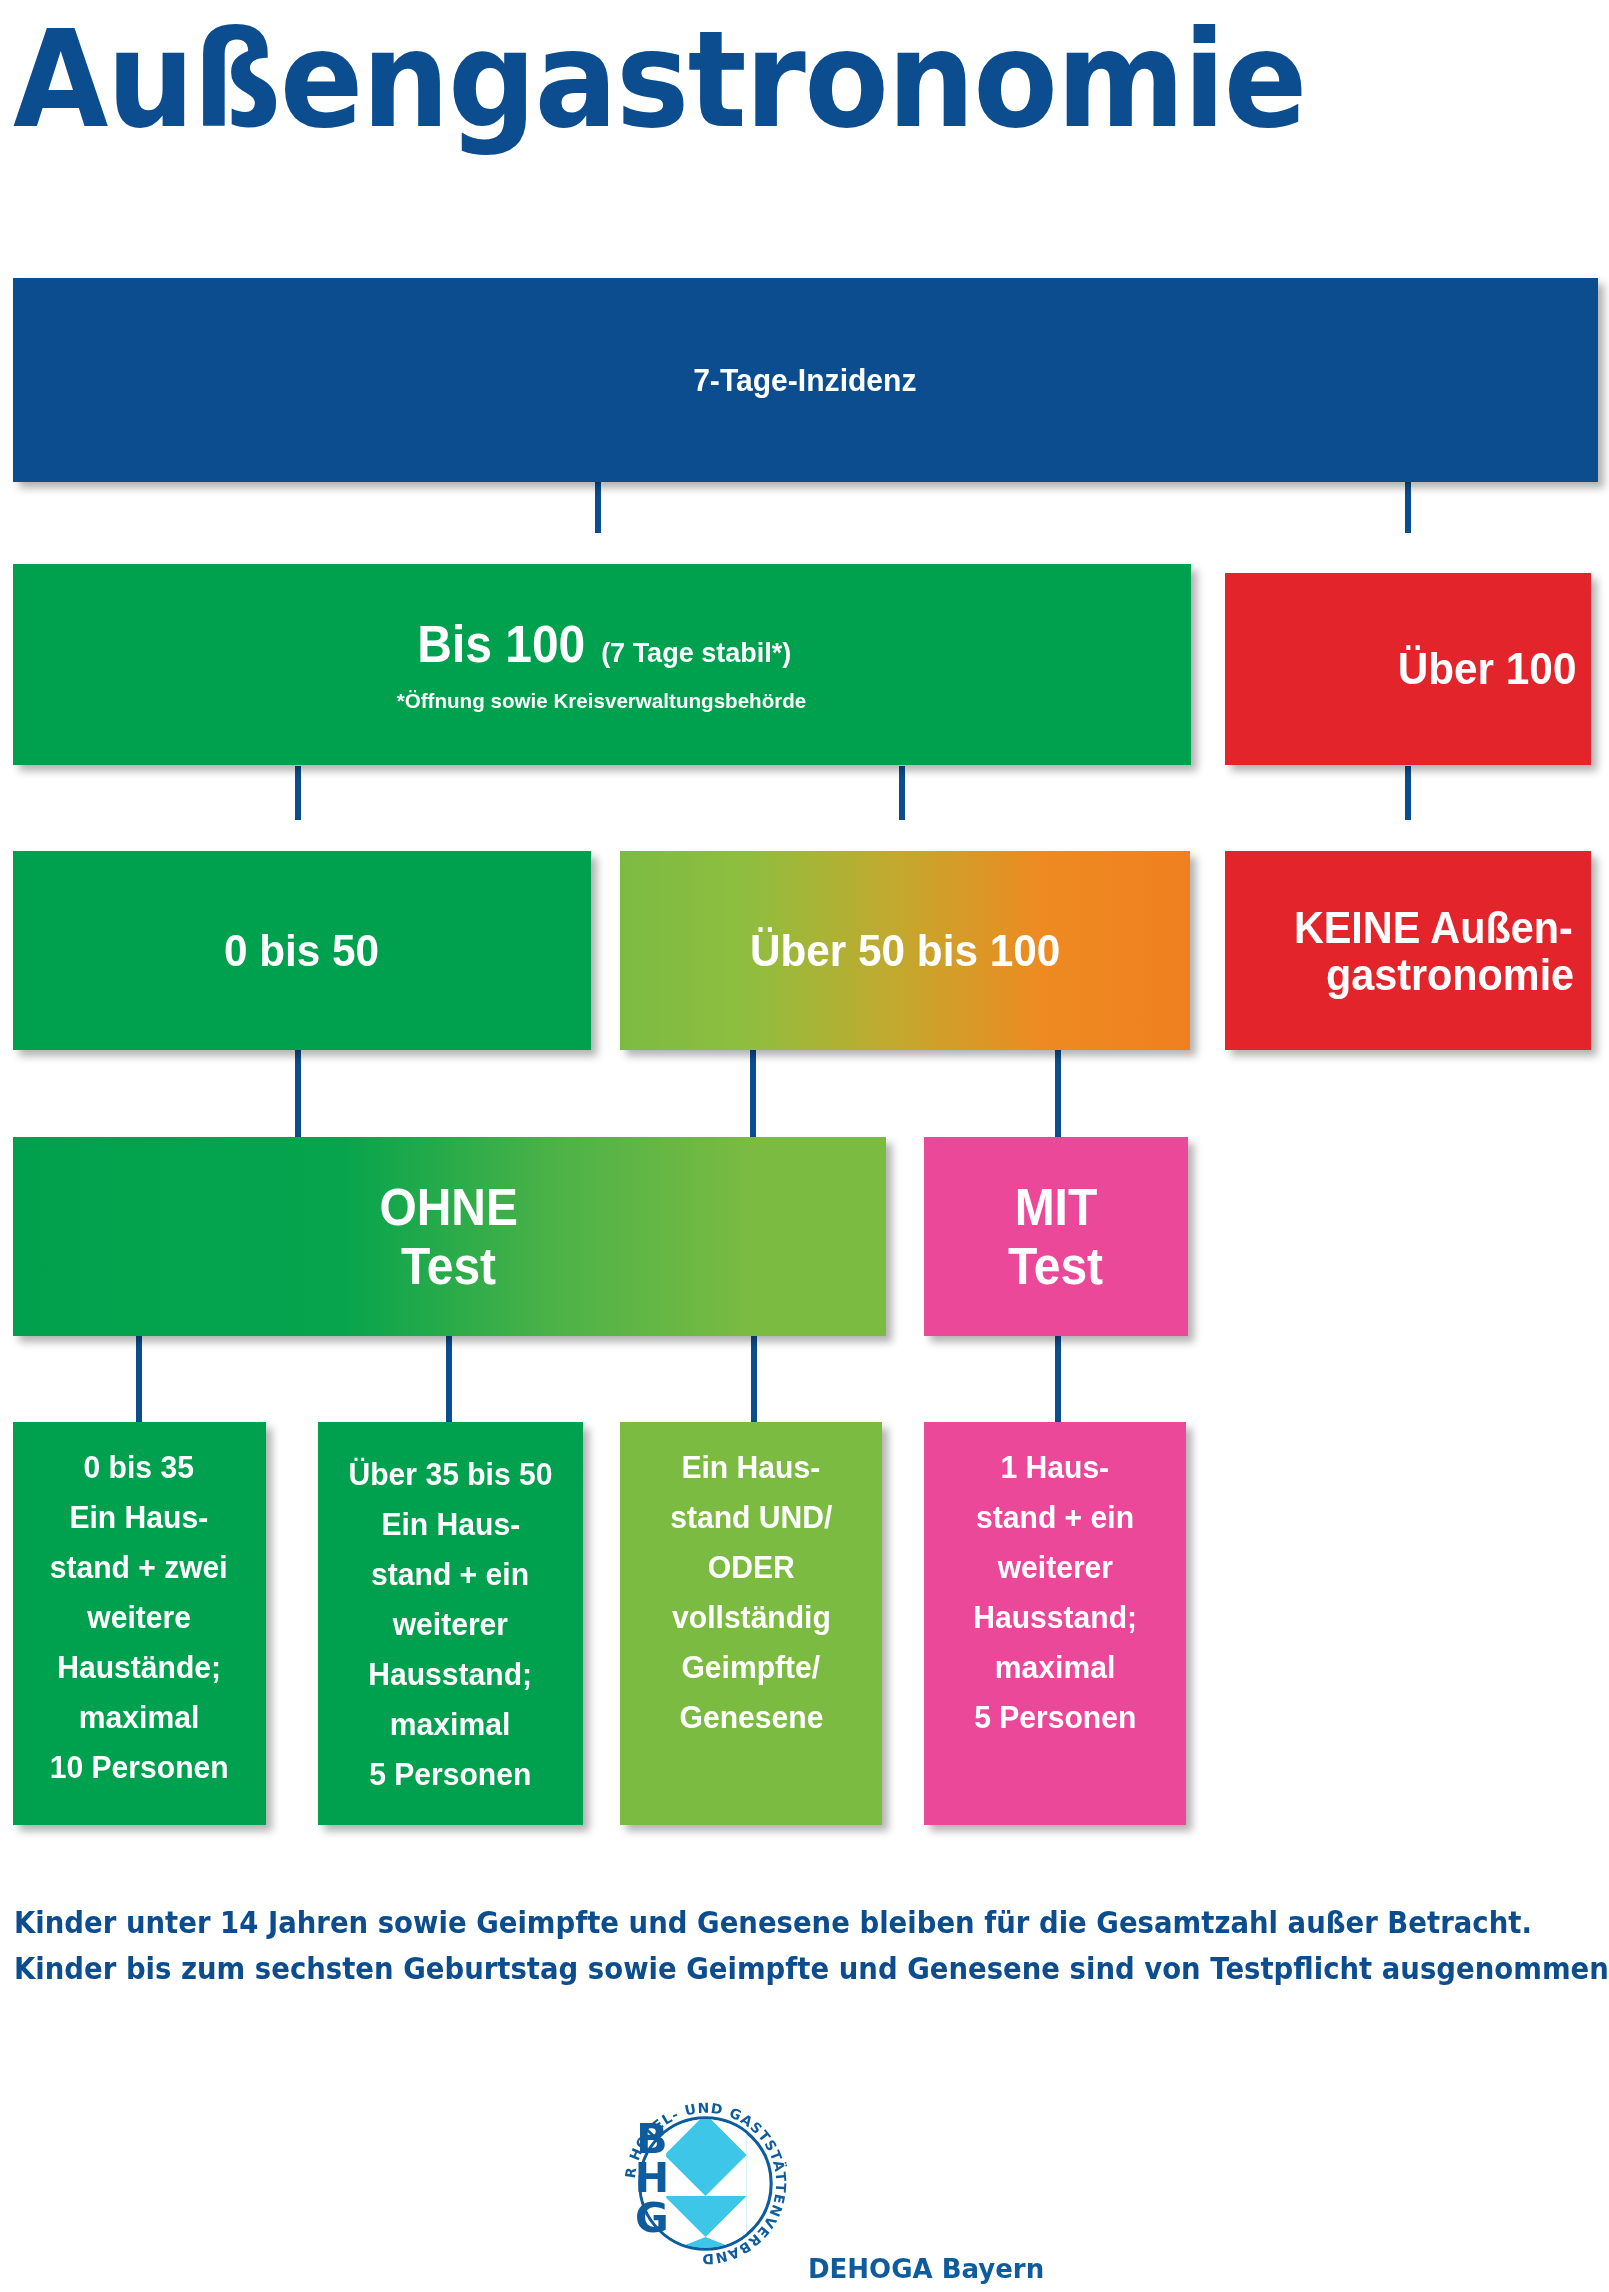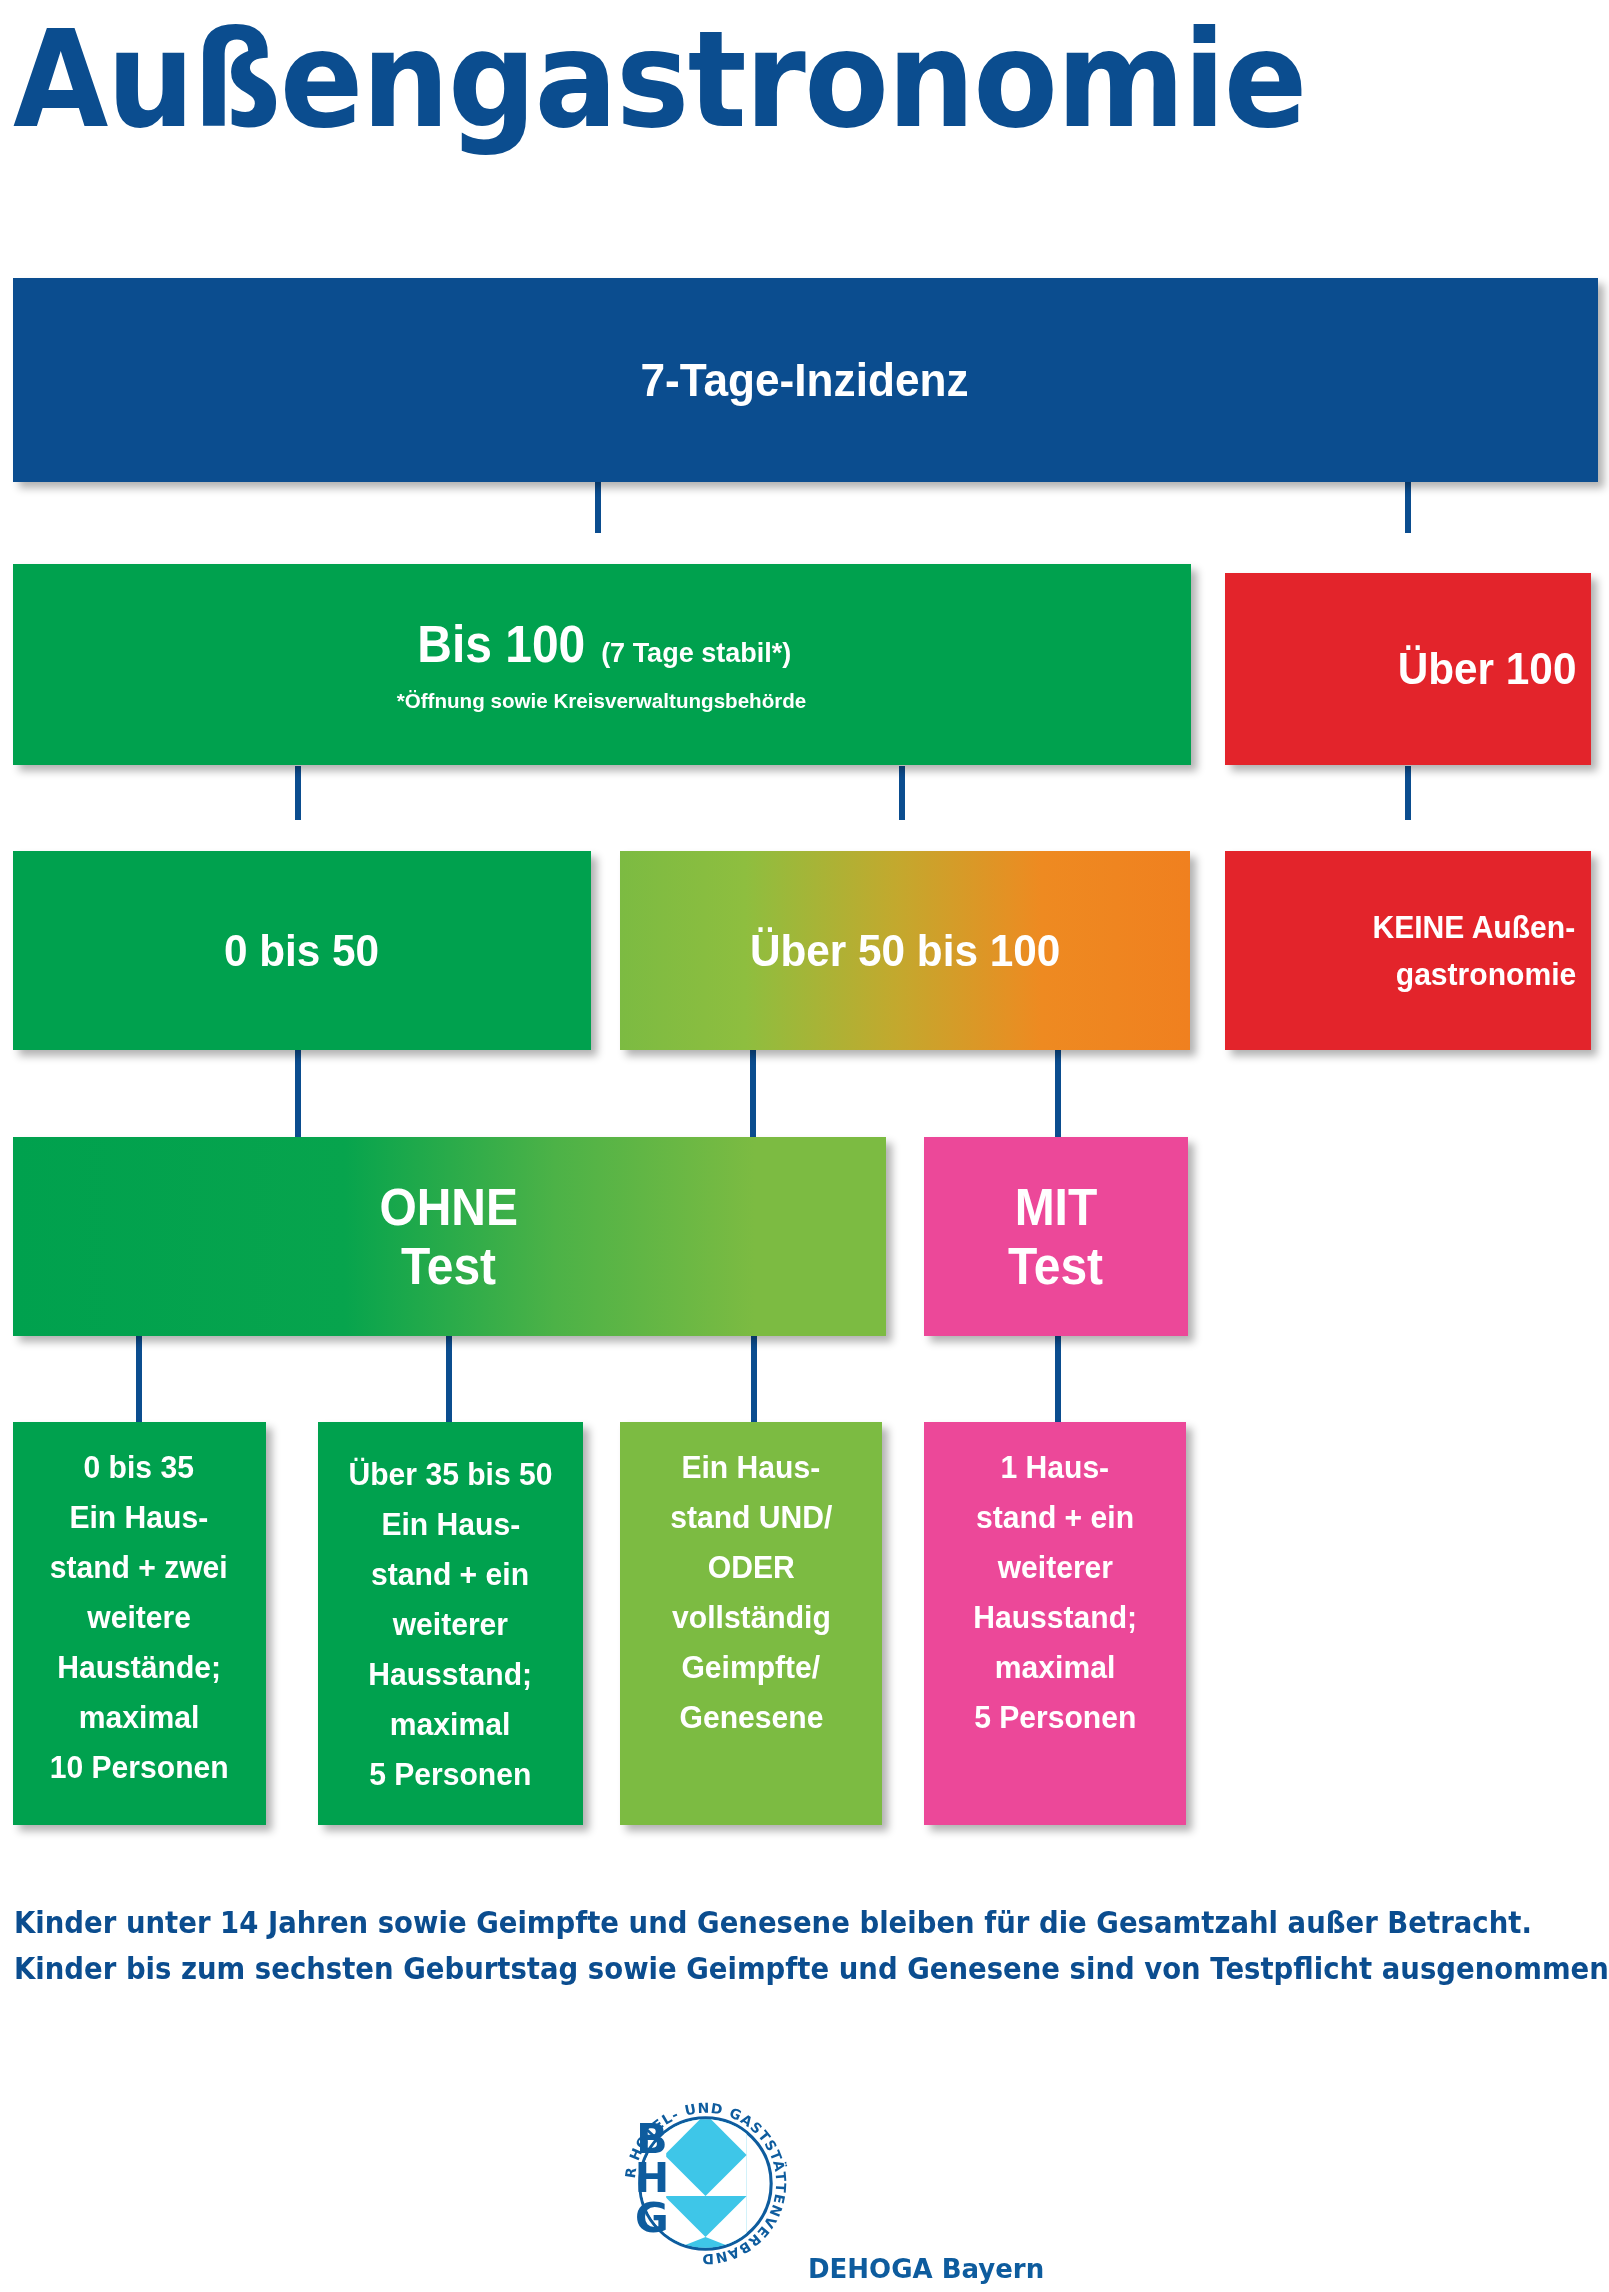--- a/index.html
+++ b/index.html
@@ -104,26 +104,26 @@
     top: 167px;
     color: #0E5C9E;
     font-size: 26px;
     font-weight: bold;
     letter-spacing: 0px;
     font-family: "DejaVu Sans", sans-serif;
     white-space: nowrap;
   }
 
   
-  .t-head     { font-size: 47px; line-height: 54px; }
+  .t-head     { font-size: 32px; line-height: 54px; }
   .t-big      { font-size: 51px; line-height: 59px; }
   .t-med      { font-size: 45px; line-height: 56px; }
   .t-note     { font-size: 20.6px; line-height: 27px; font-weight: bold; margin-top: 12.5px; }
   .t-card     { font-size: 32px; line-height: 50px; }
-  .t-redsmall { font-size: 32px; line-height: 47px; }
+  .t-redsmall { font-size: 44px; line-height: 47px; }
   .cond { transform: scaleX(0.94); transform-origin: center center; }
   .inline-sub { font-size: 27px; font-weight: bold; }
   .headline-row { display: flex; align-items: baseline; justify-content: center; gap: 10.7px; }
 </style>
 </head>
 <body>
 
 <div class="stage">
 
   <div id="page-title">Außengastronomie</div>

